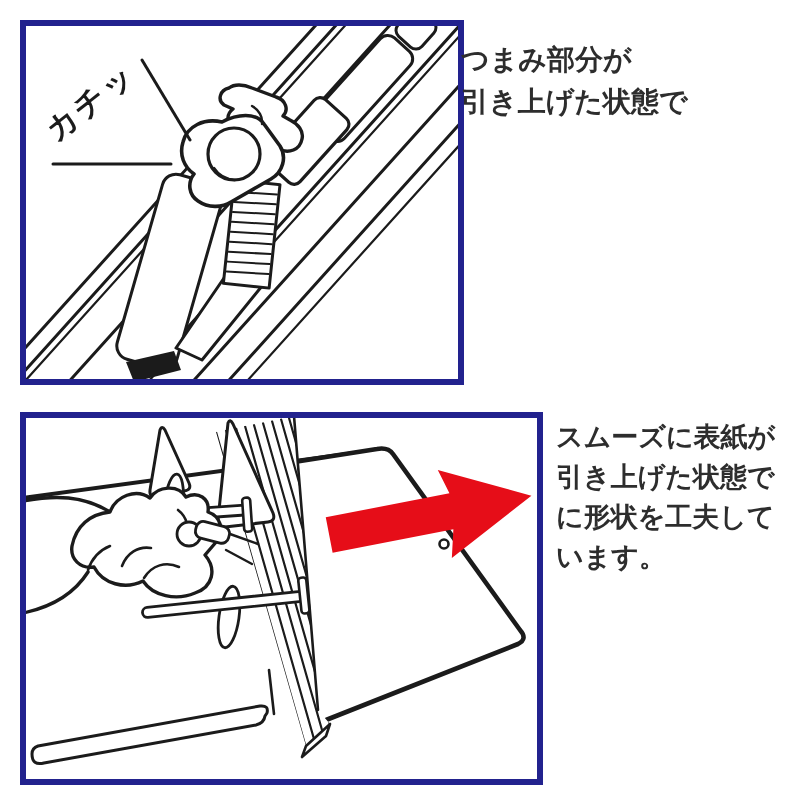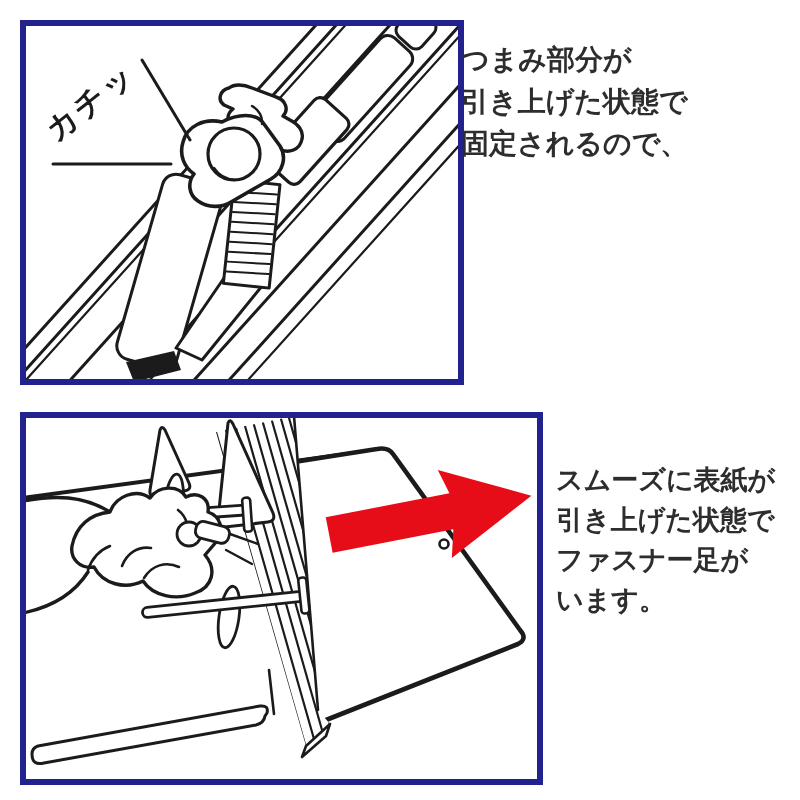--- a/index.html
+++ b/index.html
@@ -13,21 +13,21 @@
     border:6px solid #22228e;box-sizing:border-box;
   }
   #panel-top{left:20px;top:20px;width:444px;height:365px;}
   #panel-bottom{left:20px;top:412px;width:523px;height:373px;}
   .panel svg{display:block;width:100%;height:100%;}
   .caption{
     position:absolute;color:#2d2d2d;font-weight:700;
     font-size:28px;letter-spacing:0px;white-space:nowrap;
   }
   #caption-top{left:461px;top:39px;width:315px;line-height:42px;}
-  #caption-bottom{left:556px;top:460px;width:244px;line-height:40px;font-size:27px;}
+  #caption-bottom{left:556px;top:417px;width:244px;line-height:40px;font-size:27px;}
   .ln{display:block;}
 </style>
 </head>
 <body>
 
 <div class="panel" id="panel-top">
   <svg viewBox="0 0 432 353" stroke-linecap="round" stroke-linejoin="round">
 
     <g transform="rotate(-48 236 186)" stroke="#1b1b1b" fill="none">
       <line x1="-110" y1="101" x2="570" y2="101" stroke-width="3"></line>
@@ -85,21 +85,20 @@
       <line x1="116" y1="34" x2="164" y2="114" stroke="#1b1b1b" stroke-width="3"></line>
       <line x1="27" y1="138" x2="145" y2="138" stroke="#1b1b1b" stroke-width="3"></line>
       <text x="30" y="116" transform="rotate(-38 30 116)" font-size="31" font-weight="700" letter-spacing="3" fill="#1b1b1b">カチッ</text>
     </g>
   </svg>
 </div>
 
 <div class="caption" id="caption-top">
   <span class="ln">つまみ部分が</span>
   <span class="ln">引き上げた状態で</span>
-  <span class="ln">固定されるので、</span>
 </div>
 
 <div class="panel" id="panel-bottom">
   <svg viewBox="0 0 511 361" stroke-linecap="round" stroke-linejoin="round">
     <defs>
       <clipPath id="bandClip">
         <path d="M190,14 L268,-2 L292,292 L304,306 L280,328 Z"></path>
       </clipPath>
     </defs>
 
@@ -161,15 +160,15 @@
 
     <g transform="translate(303,116) rotate(-11)">
       <path d="M0,-17 L126,-17 L119,-42 L206,1 L116,47 L123,19 L0,19 Z" fill="#e60d18" stroke="none"></path>
     </g>
   </svg>
 </div>
 
 <div class="caption" id="caption-bottom">
   <span class="ln">スムーズに表紙が</span>
   <span class="ln">引き上げた状態で</span>
-  <span class="ln">ファスナー足が</span>
+  <span class="ln">に形状を工夫して</span>
   <span class="ln">います。</span>
 </div>
 
 </body></html>

